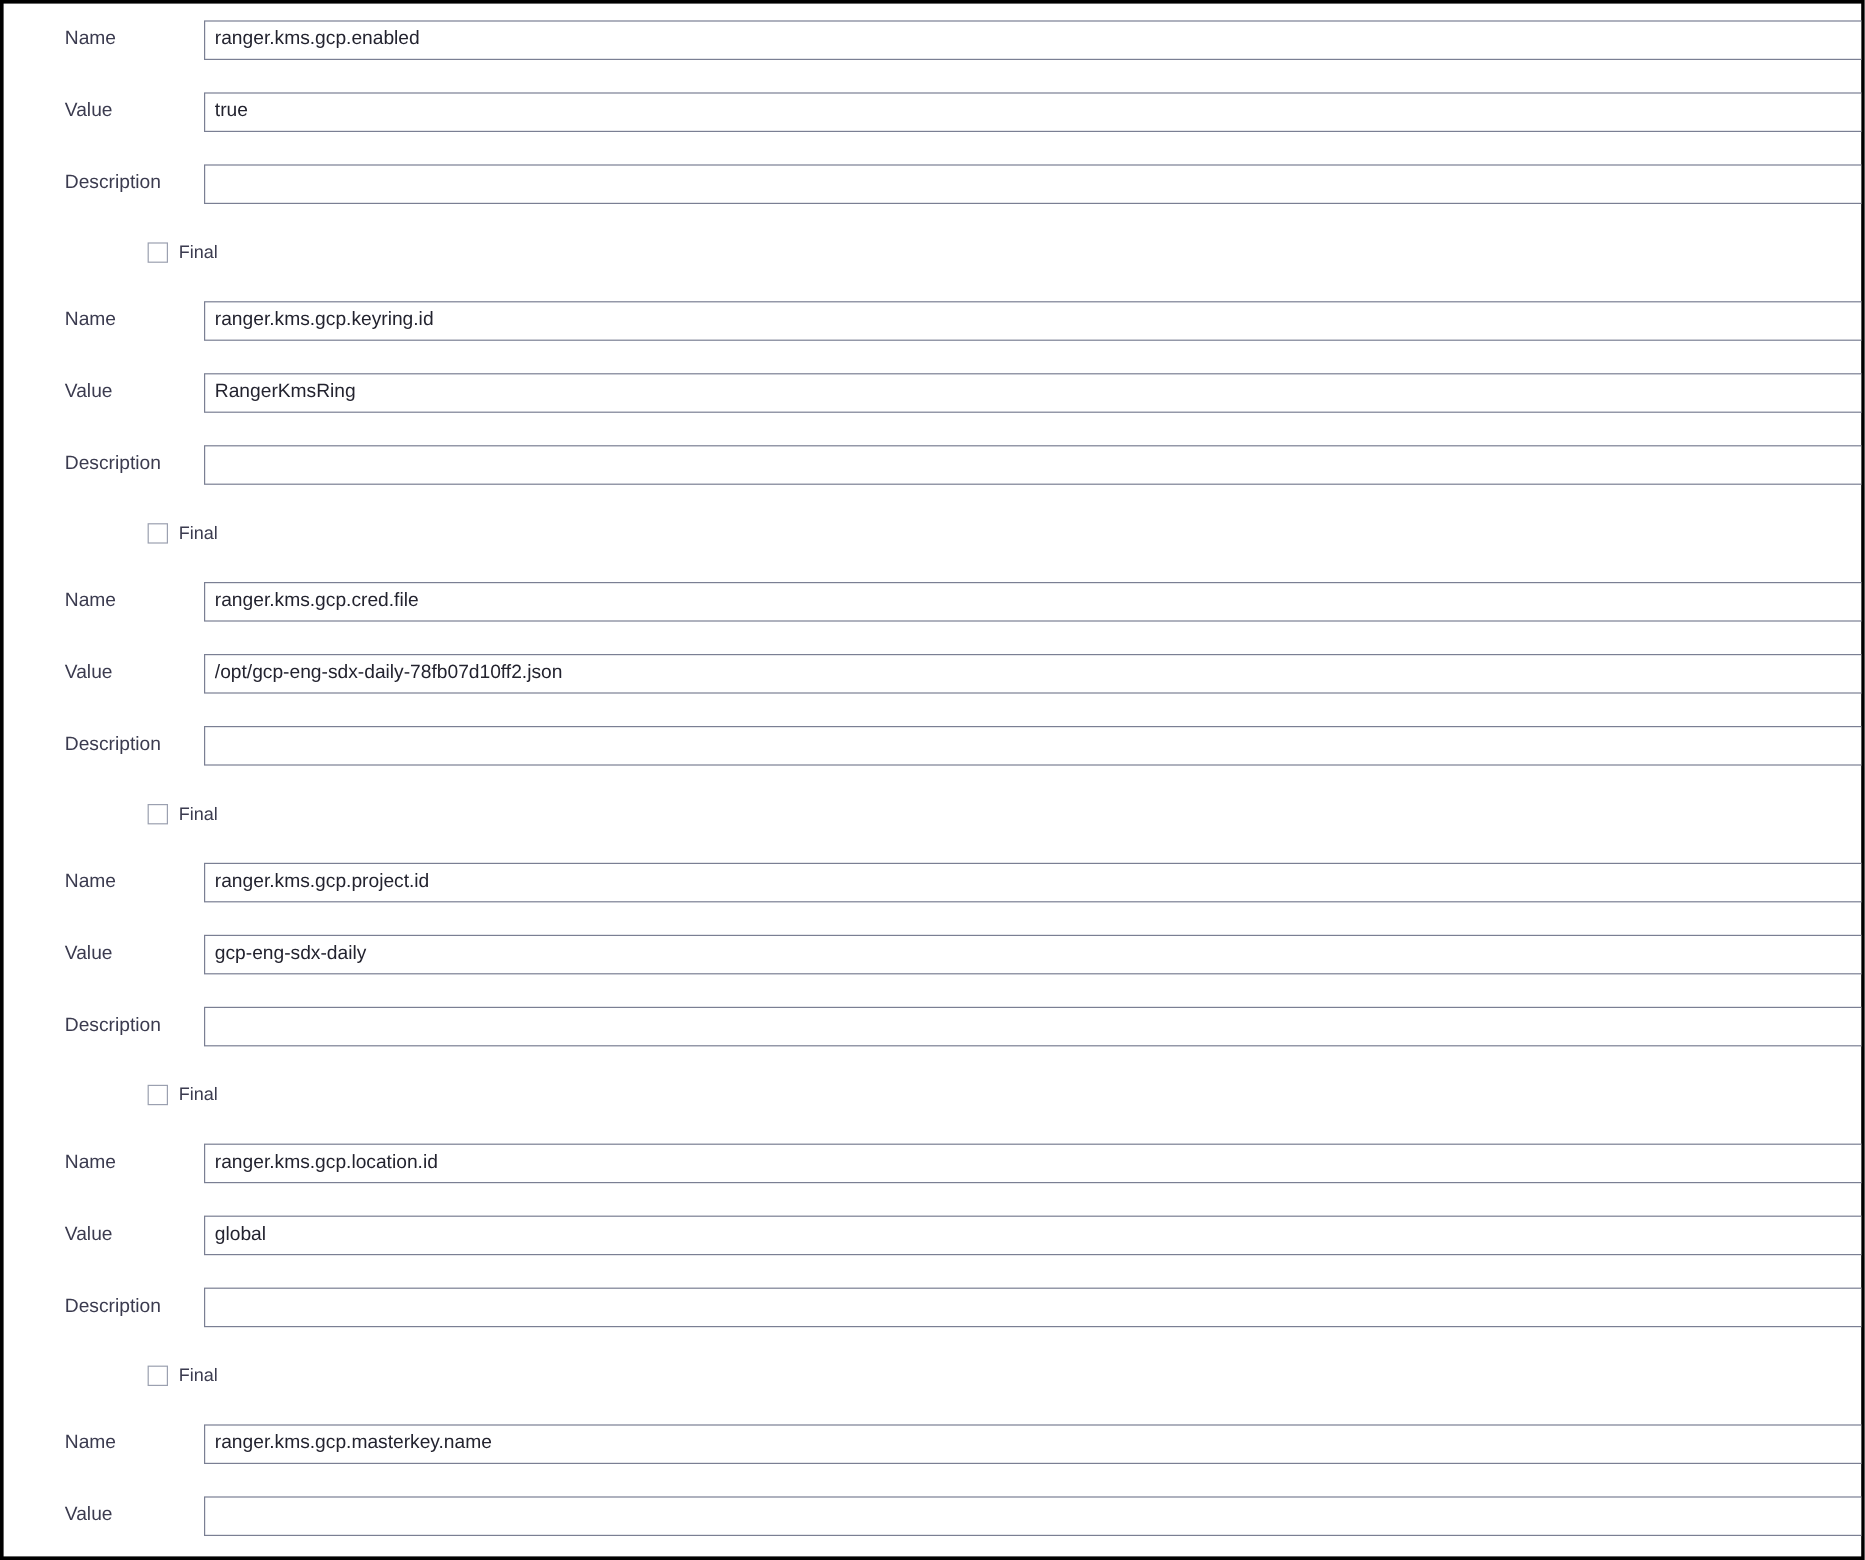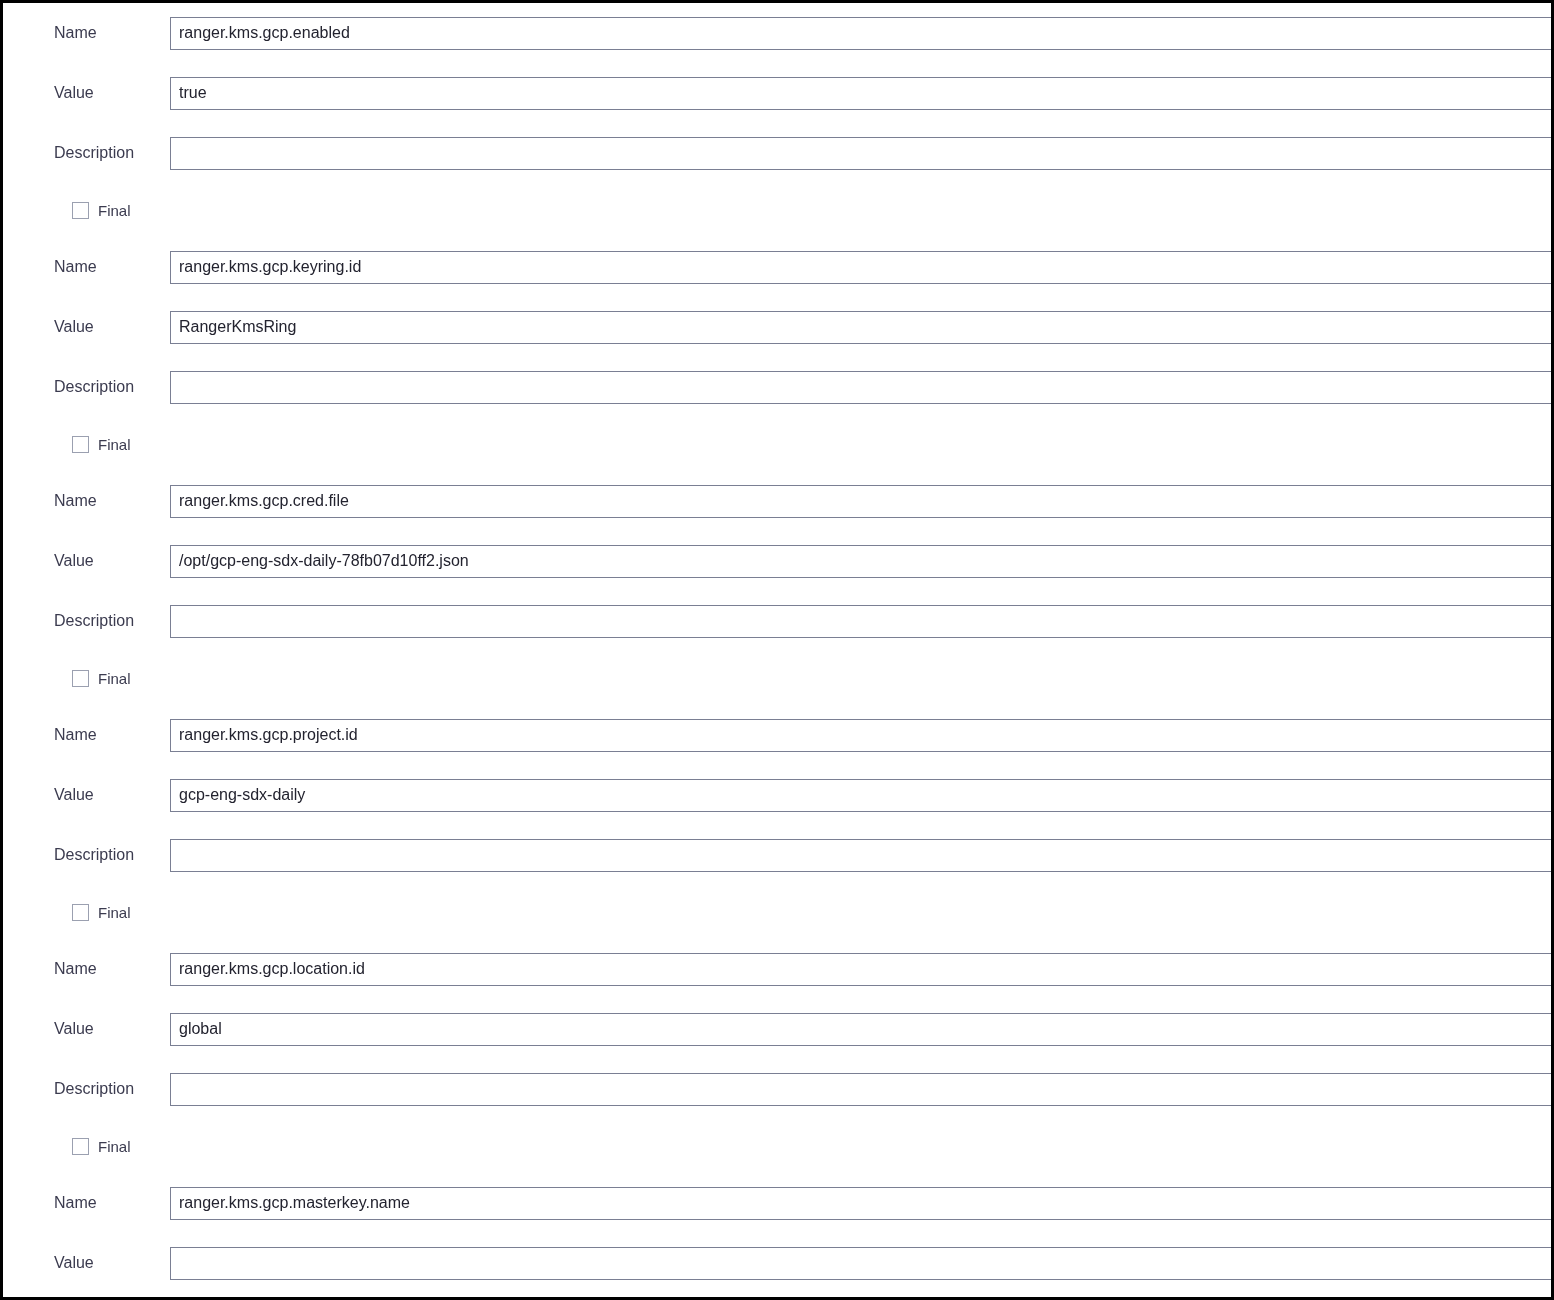--- a/index.html
+++ b/index.html
@@ -58,21 +58,21 @@
     padding: 2px 8px;
     margin-right: -6px;
     outline: none;
     border-radius: 0;
   }
   .field-input::placeholder { color: #b0b0b8; }
   .checkbox-row {
     display: flex;
     align-items: center;
     height: 54px;
-    padding-left: 69px;
+    padding-left: 120px;
   }
   .checkbox-box {
     width: 17px;
     height: 17px;
     border: 1px solid #9ba0b0;
     background: #ffffff;
     display: inline-block;
     flex: 0 0 17px;
   }
   .checkbox-label {

